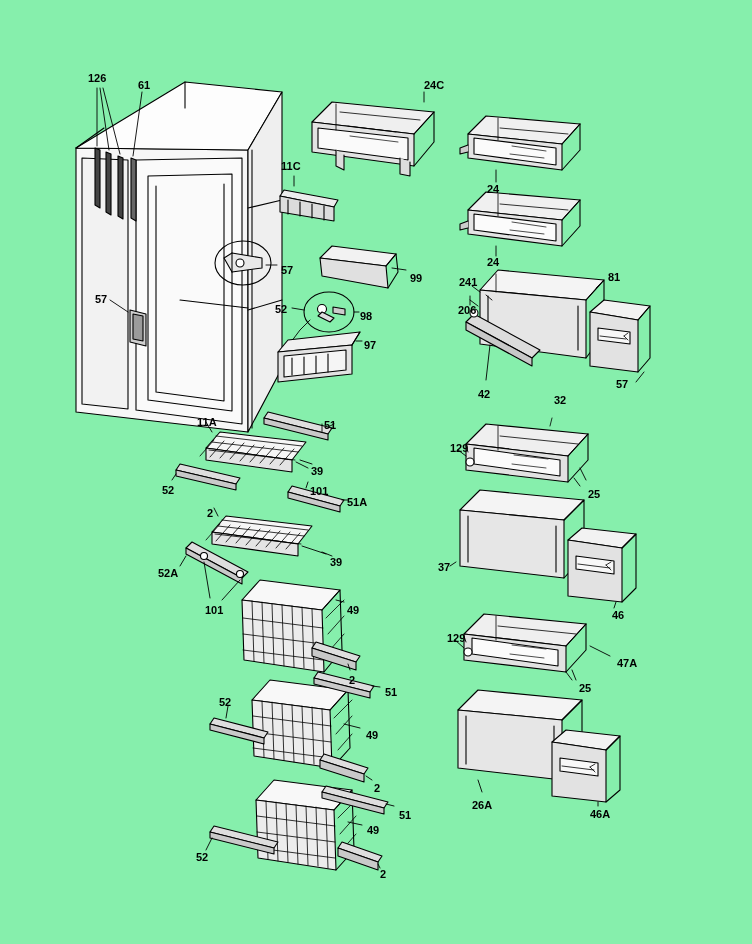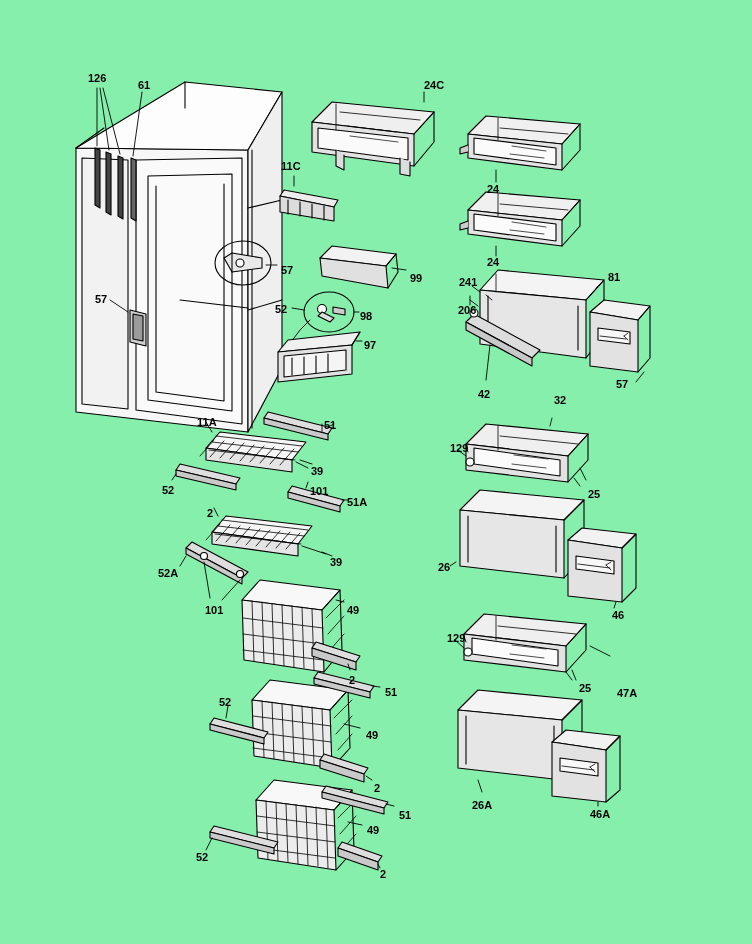--- a/index.html
+++ b/index.html
@@ -507,28 +507,28 @@
     <div class="lbl" style="left:197px;top:417px">11A</div>
     <div class="lbl" style="left:324px;top:420px">51</div>
     <div class="lbl" style="left:450px;top:443px">129</div>
     <div class="lbl" style="left:311px;top:466px">39</div>
     <div class="lbl" style="left:162px;top:485px">52</div>
     <div class="lbl" style="left:588px;top:489px">25</div>
     <div class="lbl" style="left:310px;top:486px">101</div>
     <div class="lbl" style="left:347px;top:497px">51A</div>
     <div class="lbl" style="left:207px;top:508px">2</div>
     <div class="lbl" style="left:330px;top:557px">39</div>
-    <div class="lbl" style="left:438px;top:562px">26</div>
+    <div class="lbl" style="left:438px;top:562px">37</div>
     <div class="lbl" style="left:158px;top:568px">52A</div>
     <div class="lbl" style="left:612px;top:610px">46</div>
     <div class="lbl" style="left:205px;top:605px">101</div>
     <div class="lbl" style="left:347px;top:605px">49</div>
     <div class="lbl" style="left:447px;top:633px">129</div>
     <div class="lbl" style="left:349px;top:675px">2</div>
-    <div class="lbl" style="left:617px;top:688px">47A</div>
+    <div class="lbl" style="left:617px;top:658px">47A</div>
     <div class="lbl" style="left:579px;top:683px">25</div>
     <div class="lbl" style="left:219px;top:697px">52</div>
     <div class="lbl" style="left:385px;top:687px">51</div>
     <div class="lbl" style="left:366px;top:730px">49</div>
     <div class="lbl" style="left:374px;top:783px">2</div>
     <div class="lbl" style="left:472px;top:800px">26A</div>
     <div class="lbl" style="left:399px;top:810px">51</div>
     <div class="lbl" style="left:367px;top:825px">49</div>
     <div class="lbl" style="left:590px;top:809px">46A</div>
     <div class="lbl" style="left:196px;top:852px">52</div>

